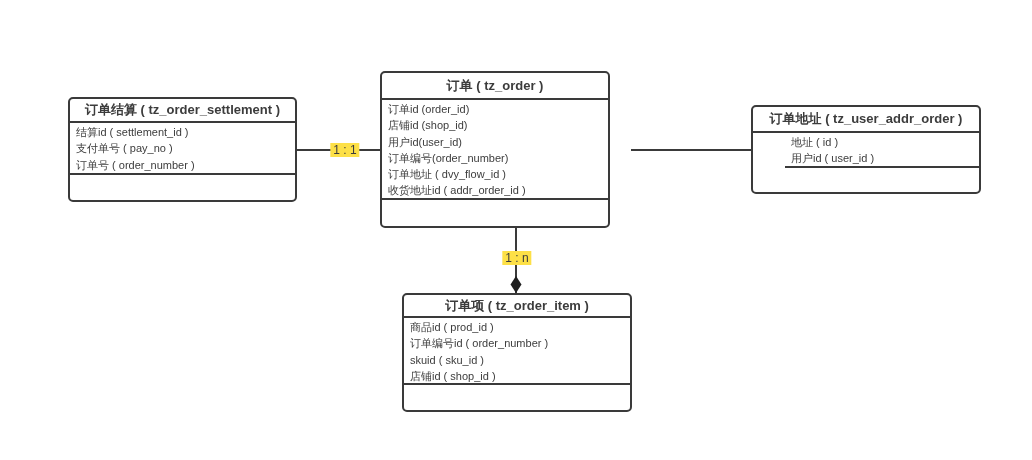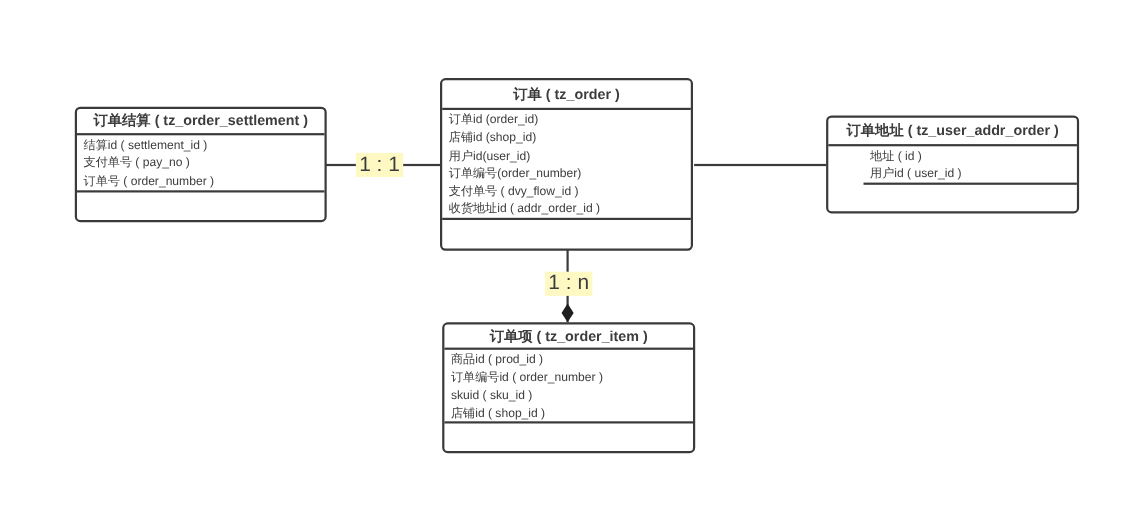--- a/index.html
+++ b/index.html
@@ -53,42 +53,42 @@
     color:var(--text);
     white-space:nowrap;
   }
   .entity-empty{
     flex:1 1 auto;
   }
   
   #t-settlement{left:68px;top:97px;width:229px;height:105px;}
   #t-settlement .entity-title{height:22px;}
   #t-settlement .entity-fields{height:52px;}
-  #t-order{left:400px;top:71px;width:230px;height:157px;}
+  #t-order{left:380px;top:71px;width:230px;height:157px;}
   #t-order .entity-title{height:25px;}
   #t-order .entity-fields{height:100px;}
   #t-order .field{line-height:16.3px;}
   #t-addr{left:751px;top:105px;width:230px;height:89px;}
   #t-addr .entity-title{height:24px;}
   #t-addr .entity-fields{height:35px;margin-left:32px;}
   #t-item{left:402px;top:293px;width:230px;height:119px;}
   #t-item .entity-title{height:21px;}
   #t-item .entity-fields{height:67px;}
   
   .h-line{position:absolute;height:2px;background:var(--border);z-index:1;}
   .v-line{position:absolute;width:2px;background:var(--border);z-index:1;}
   #line-settlement-order{left:296px;top:149px;width:106px;}
   #line-order-addr{left:631px;top:149px;width:120px;}
   #line-order-item{left:515px;top:227px;height:66px;}
   .conn-label{
     position:absolute;
     transform:translate(-50%,-50%);
-    background:#fef9c3;
+    background:#fde047;
     padding:0 3px;
-    font-size:19px;
+    font-size:12px;
     color:var(--text);
     white-space:nowrap;
     z-index:3;
   }
   #label-1-1{left:345px;top:150px;}
   #label-1-n{left:517px;top:258px;}
   #diamond-arrow{
     position:absolute;
     left:510px;
     top:276px;
@@ -123,21 +123,21 @@
     <div class="entity-empty"></div>
   </div>
 
   <div class="entity" id="t-order">
     <div class="entity-title">订单 ( tz_order )</div>
     <div class="entity-fields">
       <div class="field">订单id (order_id)</div>
       <div class="field">店铺id (shop_id)</div>
       <div class="field">用户id(user_id)</div>
       <div class="field">订单编号(order_number)</div>
-      <div class="field">支付单号 ( dvy_flow_id )</div>
+      <div class="field">订单地址 ( dvy_flow_id )</div>
       <div class="field">收货地址id ( addr_order_id )</div>
     </div>
     <div class="entity-empty"></div>
   </div>
 
   <div class="entity" id="t-addr">
     <div class="entity-title">订单地址 ( tz_user_addr_order )</div>
     <div class="entity-fields">
       <div class="field">地址 ( id )</div>
       <div class="field">用户id ( user_id )</div>

